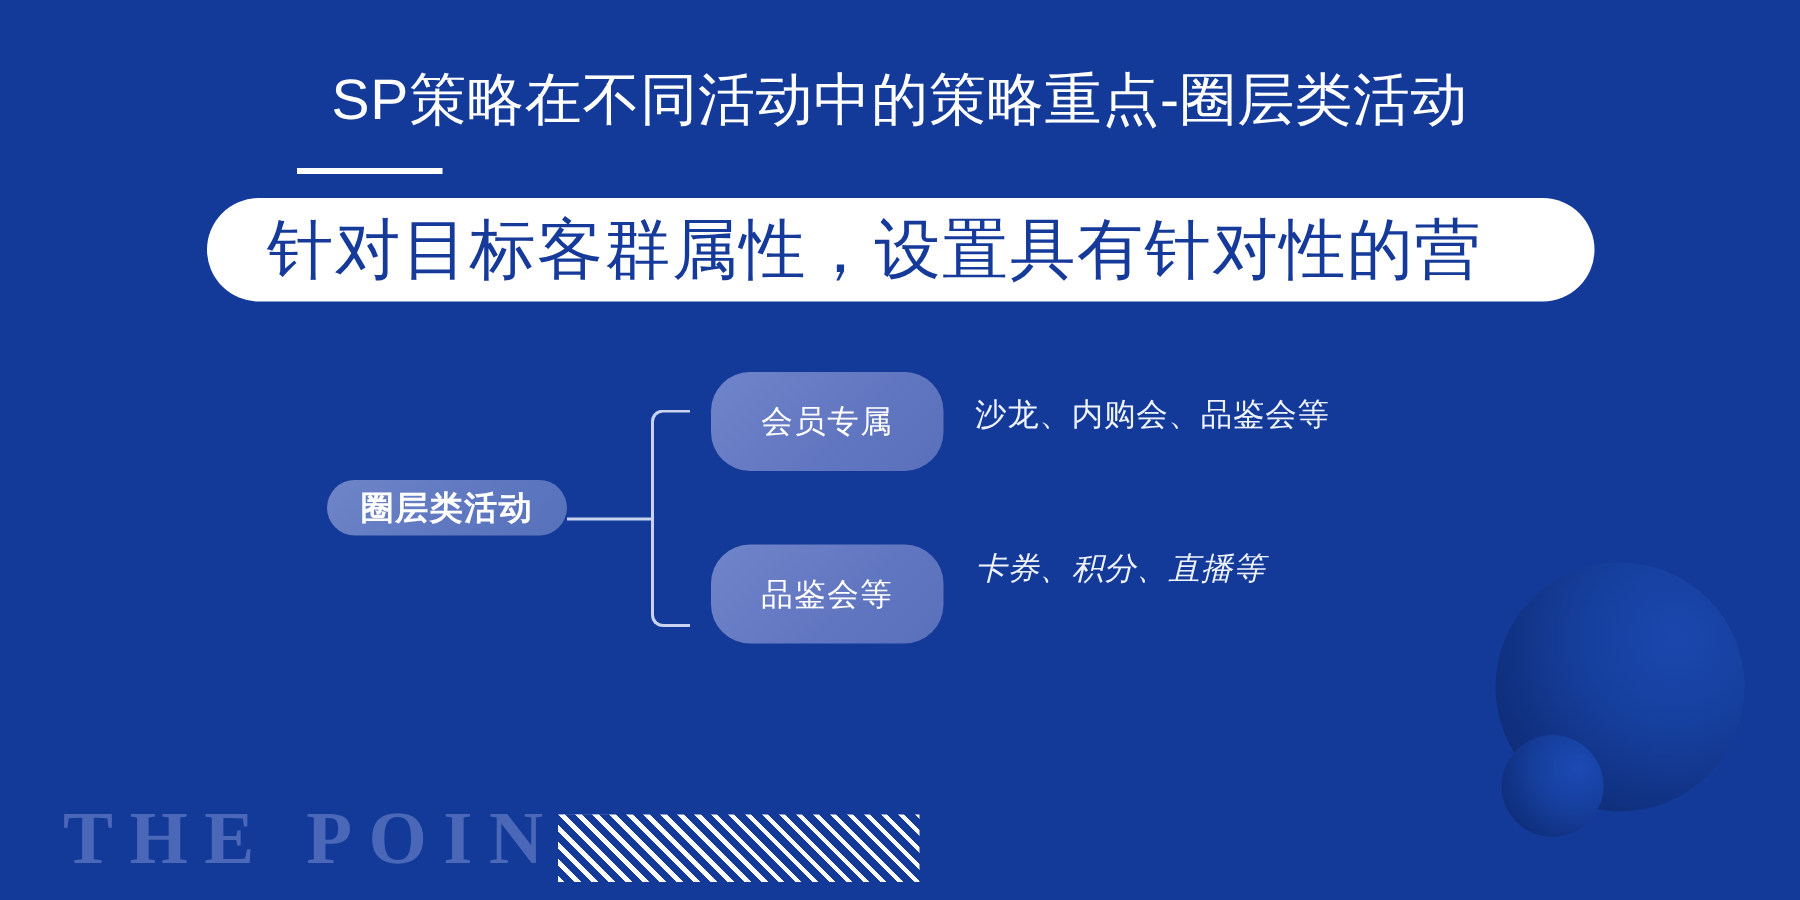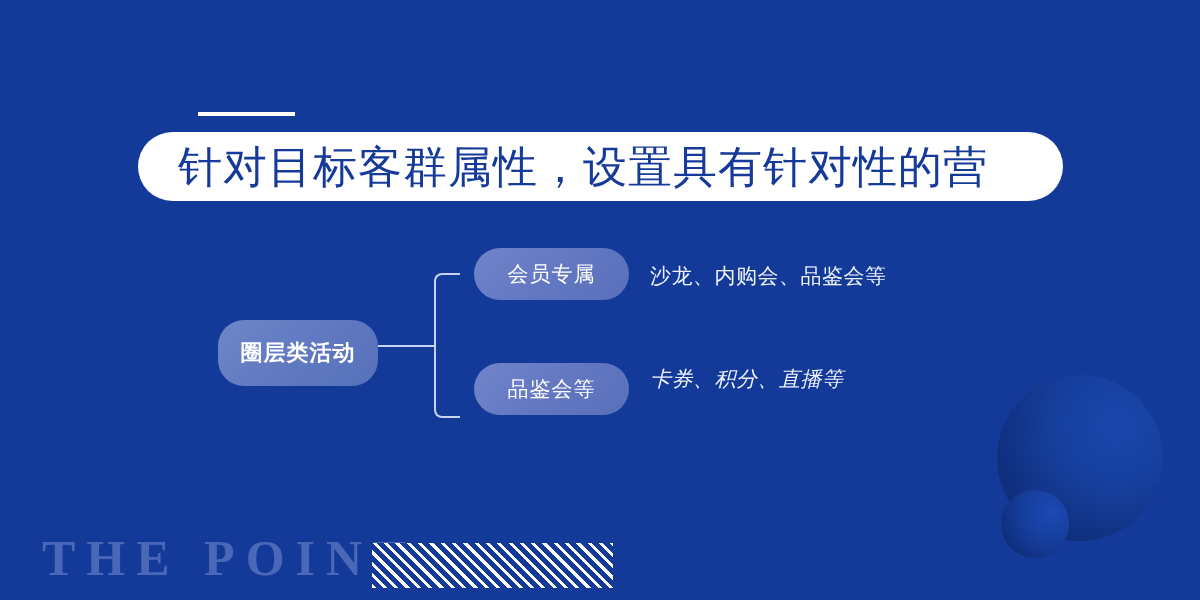--- a/index.html
+++ b/index.html
@@ -80,21 +80,21 @@
     white-space: nowrap;
     letter-spacing: 1px;
   }
 
   
   .root-node {
     position: absolute;
     left: 218px;
     top: 320px;
     width: 160px;
-    height: 66px;
+    height: 37px;
     border-radius: 26px;
     background: linear-gradient(135deg, #6f85c8 0%, #5f78c0 55%, #5672bb 100%);
     display: flex;
     align-items: center;
     justify-content: center;
   }
   .root-node-label {
     color: #ffffff;
     font-size: 22px;
     font-weight: bold;
@@ -123,21 +123,21 @@
     border-bottom: 2px solid #c9d3ef;
     border-right: none;
     border-top-left-radius: 8px;
     border-bottom-left-radius: 8px;
     box-sizing: border-box;
   }
 
   .branch-node {
     position: absolute;
     width: 155px;
-    height: 52px;
+    height: 66px;
     border-radius: 26px;
     background: linear-gradient(135deg, #7084ca 0%, #6176c0 60%, #5a70bb 100%);
     display: flex;
     align-items: center;
     justify-content: center;
   }
   .branch-node.n0 { left: 474px; top: 248px; }
   .branch-node.n1 { left: 474px; top: 363px; }
   .branch-node-label {
     color: #ffffff;
@@ -185,20 +185,21 @@
   }
 </style>
 </head>
 <body>
 
 <div class="slide">
 
   <div class="circle-big"></div>
   <div class="circle-small"></div>
 
+  <div class="title">SP策略在不同活动中的策略重点-圈层类活动</div>
   <div class="title-underline"></div>
 
   <div class="banner">
     <div class="banner-text">针对目标客群属性，设置具有针对性的营</div>
   </div>
 
   <div class="root-node">
     <span class="root-node-label">圈层类活动</span>
   </div>
 

